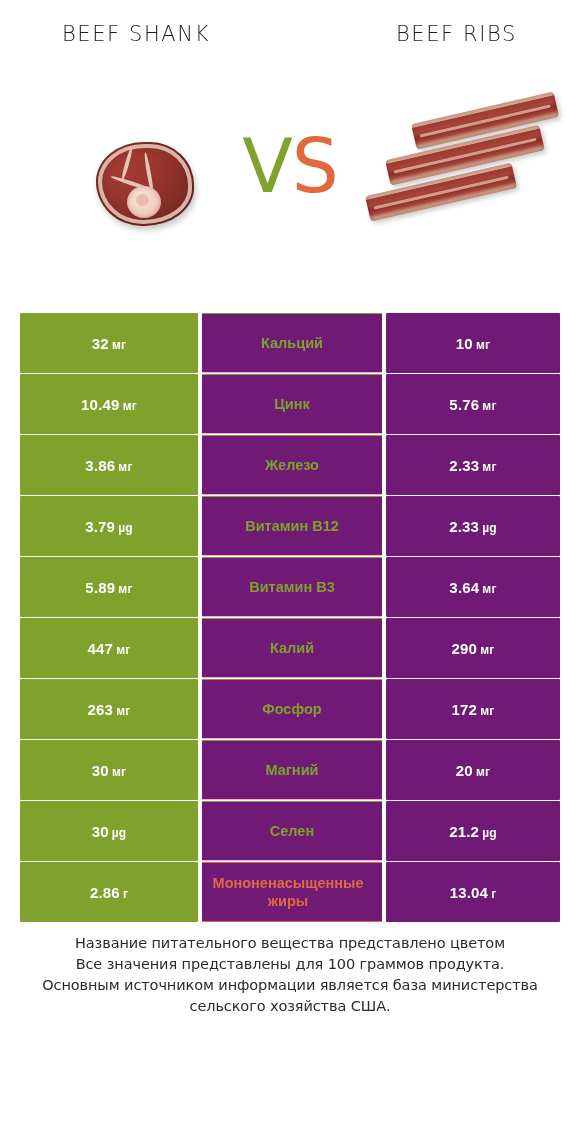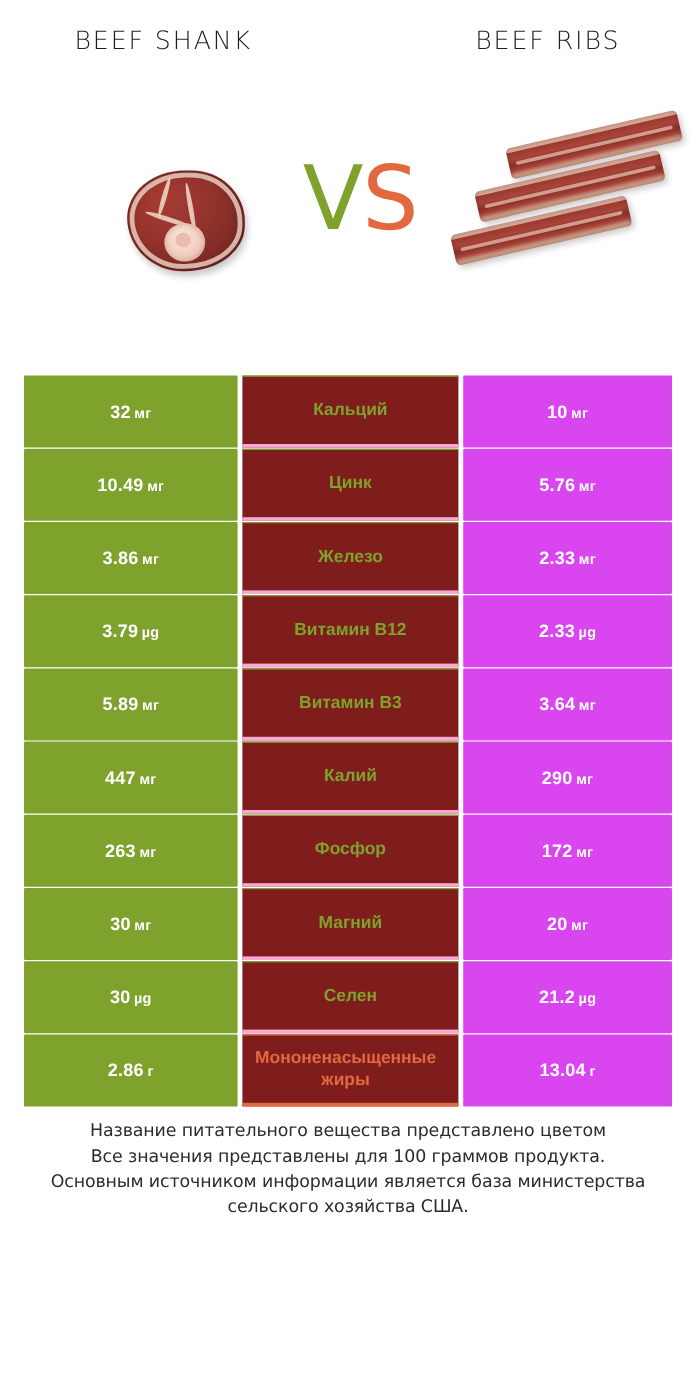--- a/index.html
+++ b/index.html
@@ -36,21 +36,21 @@
     font-family: "DejaVu Sans", sans-serif;
     -webkit-font-smoothing: antialiased;
   }
   .title-left  { left: 62px; }
   .title-right { left: 396px; }
 
   
   .hero {
     position: absolute;
     top: 104px;
-    left: 10px;
+    left: 0;
     width: 516px;
     height: 160px;
   }
 
   .vs {
     position: absolute;
     left: 226px;
     top: 16px;
     width: 128px;
     height: 92px;
@@ -175,34 +175,34 @@
   }
   .cell-left {
     width: 178px;
     background: #7fa22c;
     color: #ffffff;
     border-radius: 1px;
   }
   .cell-mid {
     width: 180px;
     margin: 0 4px;
-    background: #7f1d1d;
+    background: #701a75;
     border-top: 1px solid #7fa22c;
-    border-bottom: 3px solid #f9a8d4;
+    border-bottom: 1px solid #f9a8d4;
     overflow: hidden;
     white-space: nowrap;
     padding: 0 2px;
   }
   .cell-mid.loser-mid {
     border-top-color: #e2693f;
     border-bottom-color: #e2693f;
   }
   .cell-right {
     width: 174px;
-    background: #d946ef;
+    background: #701a75;
     color: #ffffff;
     border-radius: 1px;
   }
   .val {
     font-size: 15px;
     font-weight: 700;
     letter-spacing: .2px;
     white-space: nowrap;
   }
   .val .unit {

